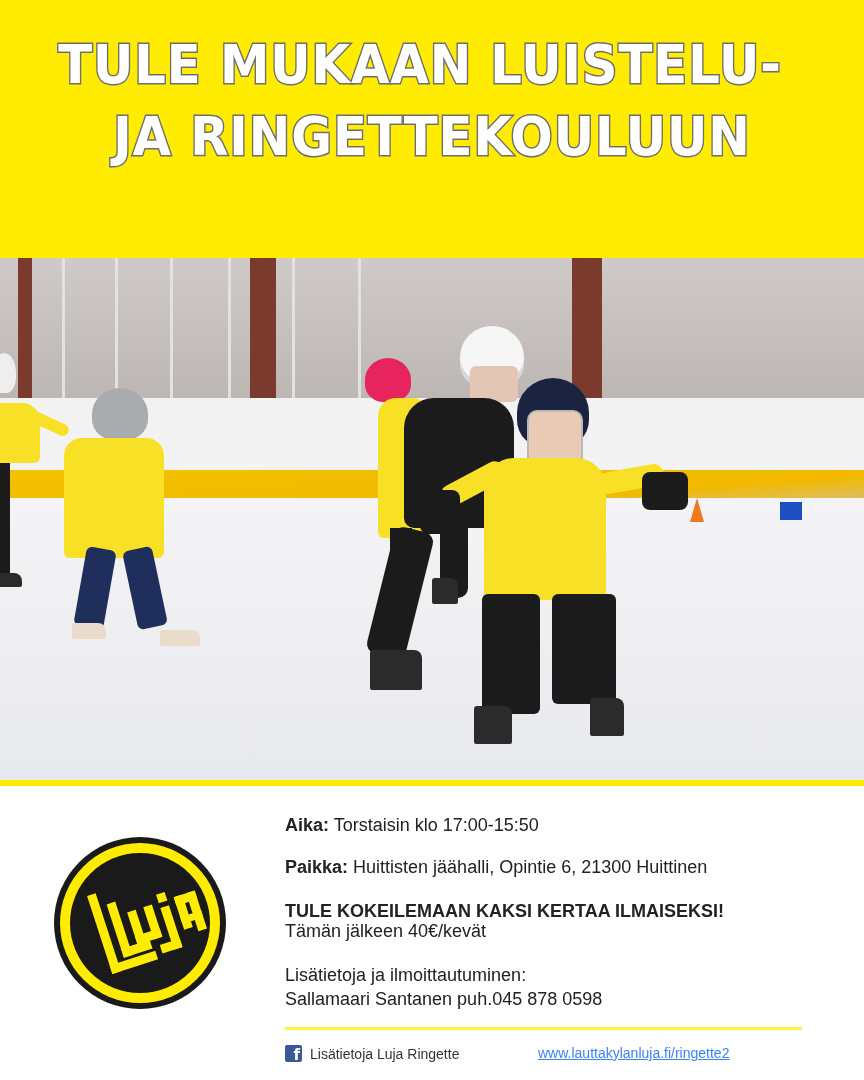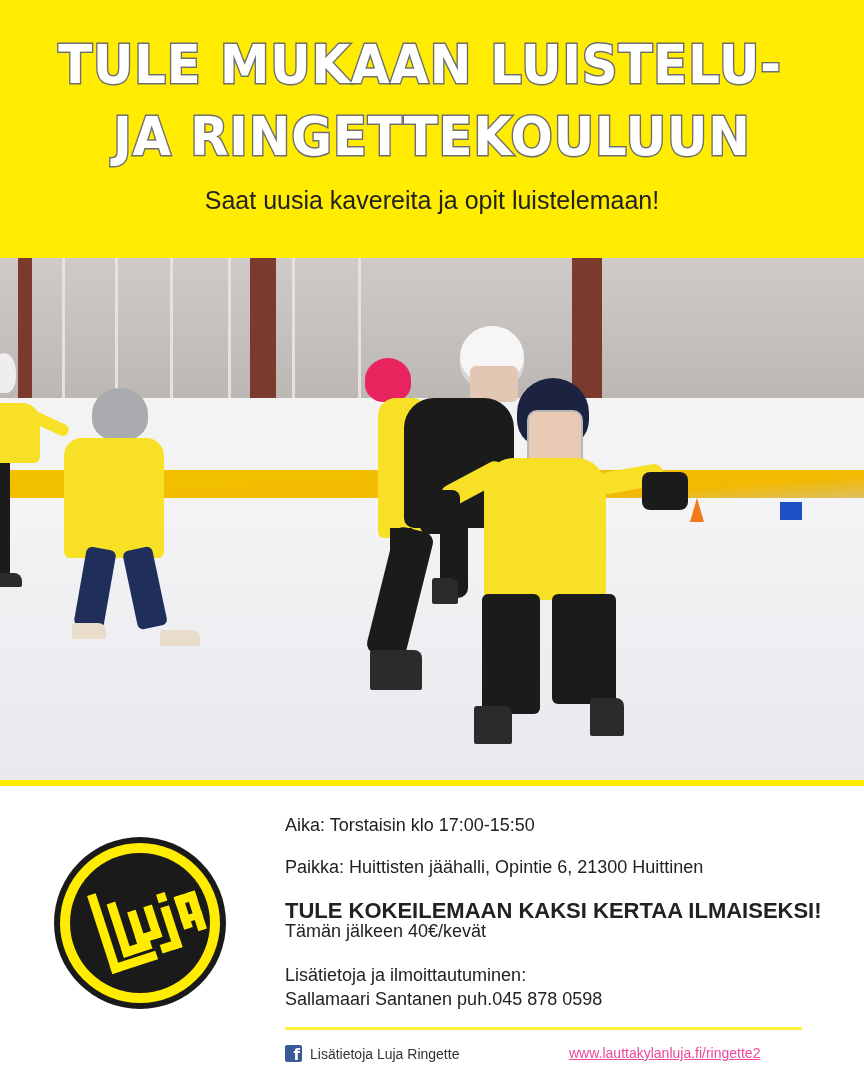--- a/index.html
+++ b/index.html
@@ -51,37 +51,36 @@
   .helmet { border-radius: 50% 50% 40% 40%; }
   .skate { background: #2b2b2b; border-radius: 3px 8px 2px 2px; }
   .skate-white { background: #e9dccb; border-radius: 3px 8px 2px 2px; }
 
   .strip { position: absolute; left: 0; top: 780px; width: 864px; height: 6px; background: #ffec00; }
 
   
   .logo { position: absolute; left: 52px; top: 835px; width: 176px; height: 176px; }
   .info { position: absolute; left: 285px; top: 812px; width: 540px; color: #222; font-size: 18px; }
   .info .row { position: absolute; left: 0; white-space: nowrap; line-height: 22px; }
-  .info b { font-weight: normal; }
-  .cta { font-weight: bold; font-size: 22px; }
+  .info b { font-weight: bold; }
+  .cta { font-weight: bold; font-size: 18px; }
   .divider { position: absolute; left: 285px; top: 1027px; width: 517px; height: 3px; background: #fff23a; }
   .footer-fb { position: absolute; left: 285px; top: 1045px; display: flex; align-items: center; gap: 8px;
     font-size: 14px; color: #333; }
   .fb-icon { width: 17px; height: 17px; background: #3b5998; border-radius: 2px; color: #fff;
     font-weight: bold; font-size: 15px; line-height: 20px; text-align: right; padding-right: 2px; box-sizing: border-box; overflow: hidden;
     font-family: "DejaVu Sans", sans-serif; }
-  .footer-url { position: absolute; left: 538px; top: 1045px; font-size: 14px; color: #ec4899; text-decoration: underline; margin-left: 31px; }
+  .footer-url { position: absolute; left: 538px; top: 1045px; font-size: 14px; color: #3b82f6; text-decoration: underline; }
 </style>
 </head>
 <body>
 
 <div class="header">
   <div class="title-line title-1">TULE MUKAAN LUISTELU-</div>
   <div class="title-line title-2">JA RINGETTEKOULUUN</div>
-  <div class="subtitle">Saat uusia kavereita ja opit luistelemaan!</div>
 </div>
 
 <div class="photo">
   <div class="wall"></div>
   <div class="beam" style="left:18px;width:14px"></div>
   <div class="beam" style="left:250px;width:26px"></div>
   <div class="beam" style="left:572px;width:30px"></div>
   <div class="post" style="left:62px"></div>
   <div class="post" style="left:115px"></div>
   <div class="post" style="left:170px"></div>

